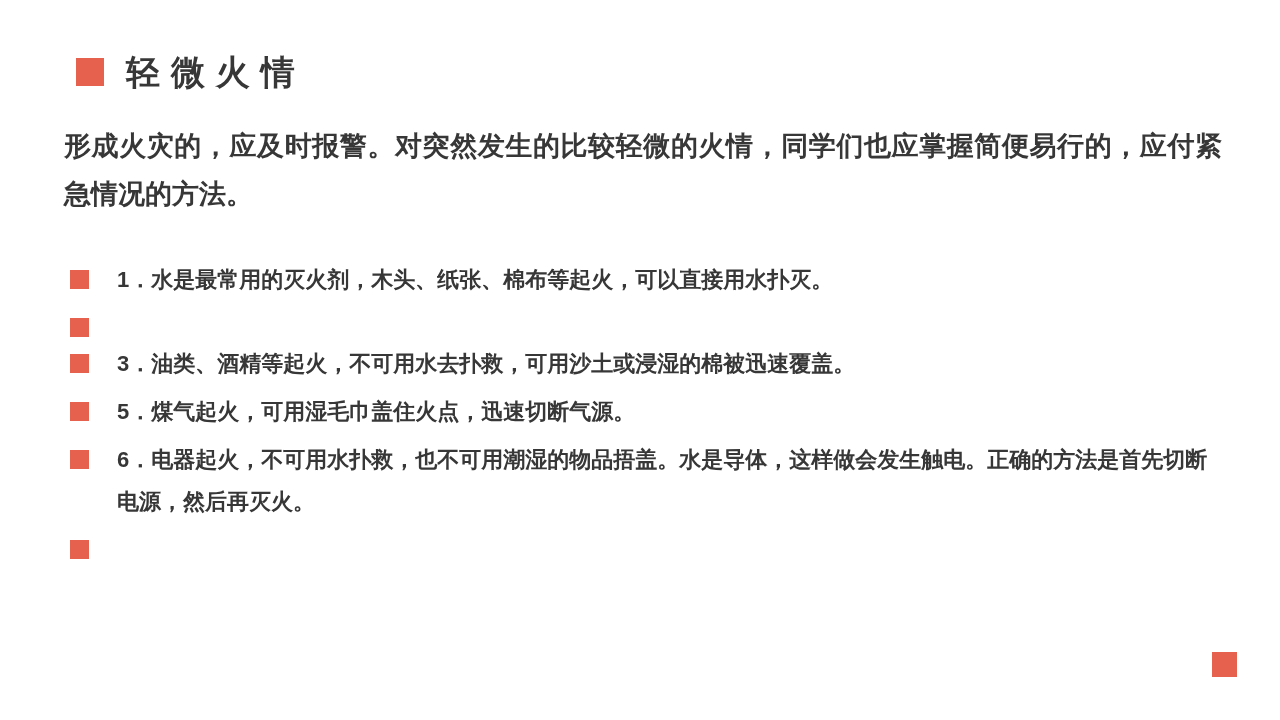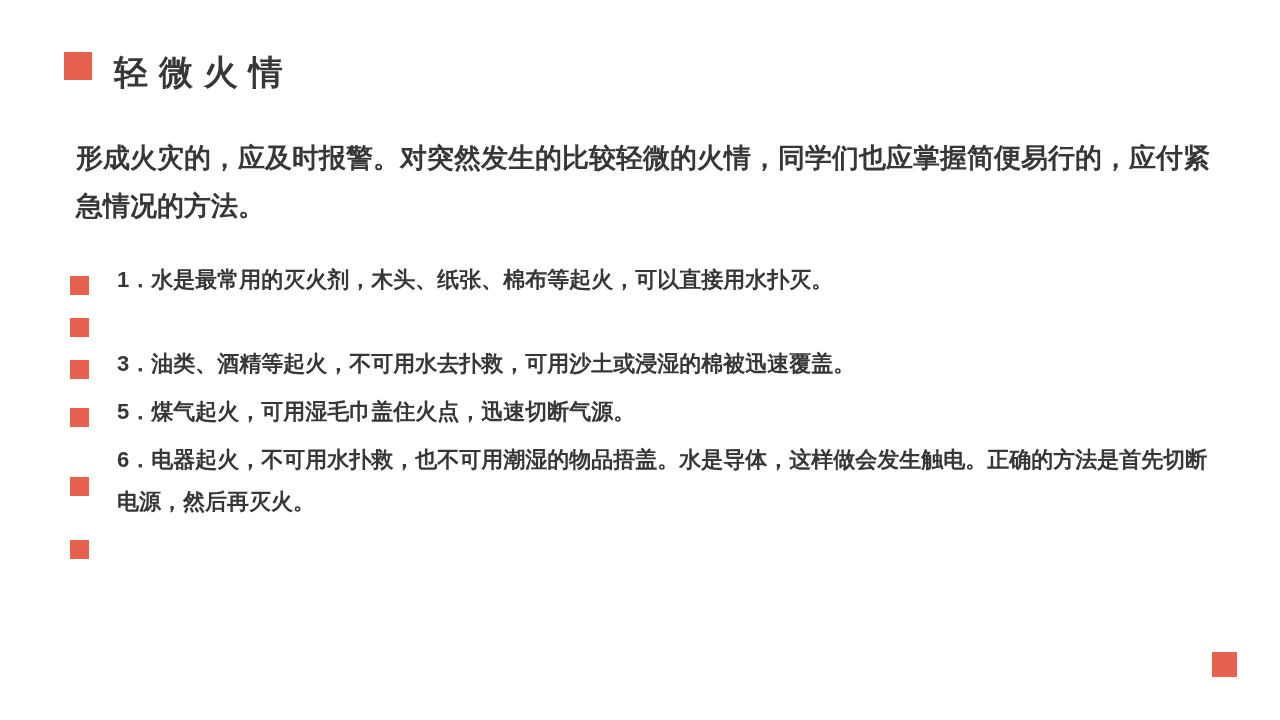--- a/index.html
+++ b/index.html
@@ -13,24 +13,24 @@
     height: 720px;
     background: var(--background, #ffffff);
     overflow: hidden;
     font-family: "Liberation Sans", "DejaVu Sans", sans-serif;
     color: var(--text, #373737);
   }
 
   
   .title-row {
     position: absolute;
-    left: 64px;
+    left: 76px;
     top: 52px;
     display: flex;
-    align-items: flex-start;
+    align-items: center;
   }
   .title-bullet {
     display: inline-block;
     width: 28px;
     height: 28px;
     background: var(--accent, #e6624e);
     flex: 0 0 auto;
   }
   .page-title {
     margin: 0 0 0 22px;
@@ -41,41 +41,41 @@
     line-height: 1.2;
     white-space: nowrap;
   }
 
   
   .intro {
     position: absolute;
     left: 64px;
     right: 58px;
     top: 122px;
-    margin: 12px;
+    margin: 0;
     font-size: 27px;
     font-weight: bold;
     line-height: 48px;
     color: var(--text, #373737);
     text-align: justify;
   }
 
   
   .tips-list {
     position: absolute;
     left: 70px;
     right: 58px;
     top: 259px;
     margin: 0;
     padding: 0;
     list-style: none;
   }
   .list-item {
     display: flex;
-    align-items: center;
+    align-items: flex-start;
     margin: 0 0 6px 0;
   }
   .item-bullet {
     display: inline-block;
     width: 19px;
     height: 19px;
     margin-top: 11px;
     background: var(--accent, #e6624e);
     flex: 0 0 auto;
   }

